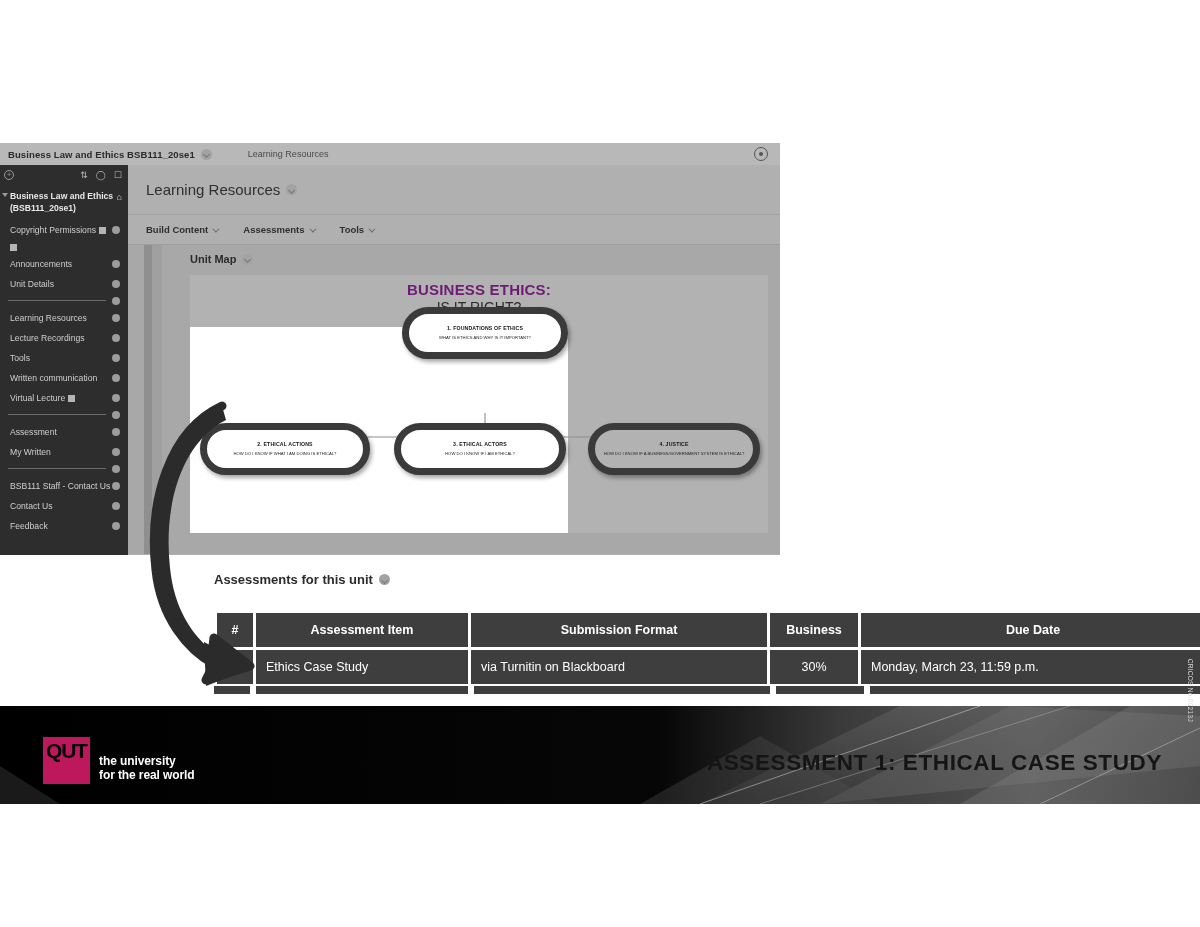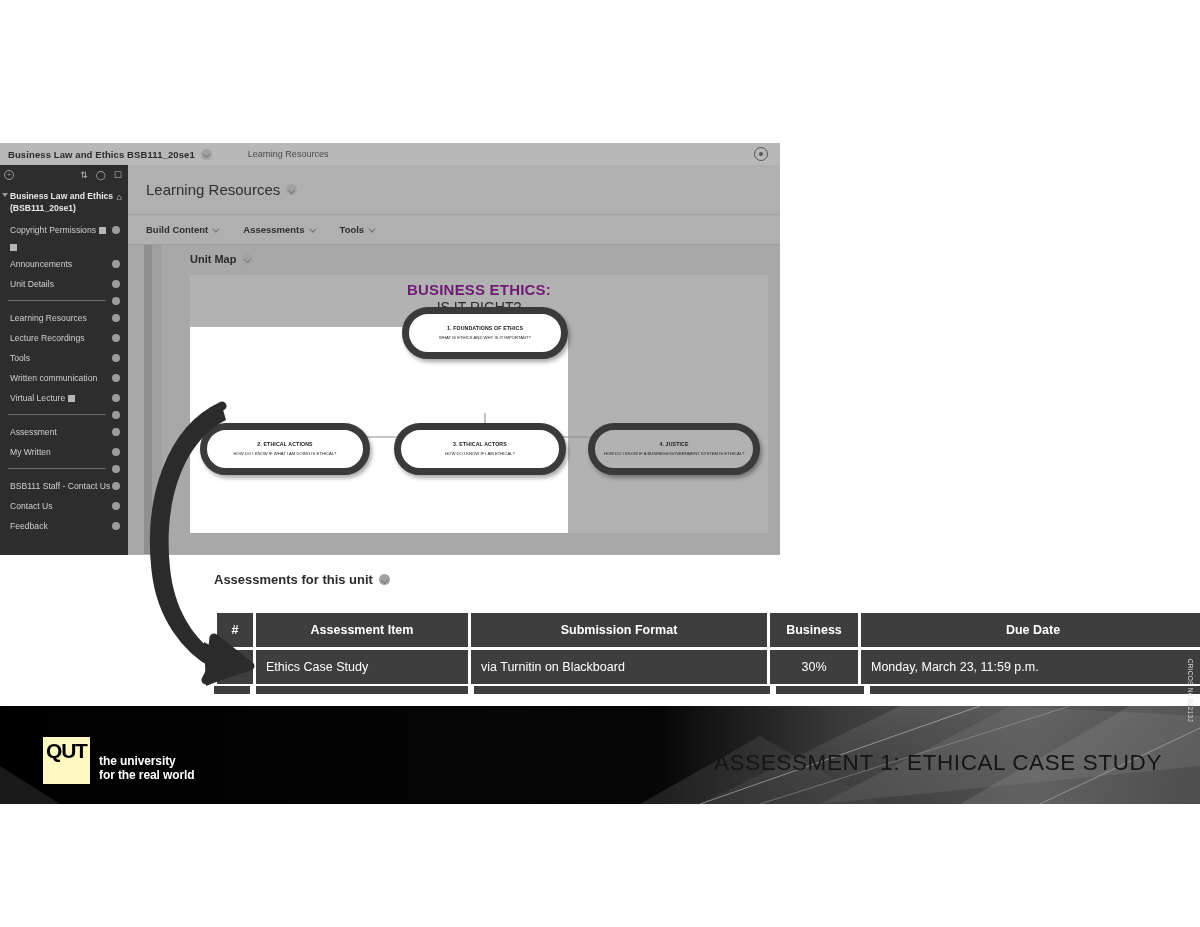--- a/index.html
+++ b/index.html
@@ -192,26 +192,26 @@
   .arrow-svg { position: absolute; left: 130px; top: 390px; width: 140px; height: 300px; }
 
   
   .banner {
     position: absolute; left: 0; top: 706px; width: 1200px; height: 98px;
     background: #000; overflow: hidden;
   }
   .banner .gfx { position: absolute; inset: 0; }
   .banner-title {
     position: absolute; right: 38px; top: 44px;
-    font-size: 22.5px; font-weight: normal; color: #151515;
+    font-size: 22.5px; font-weight: bold; color: #151515;
     letter-spacing: .6px;
   }
   .qut-logo { position: absolute; left: 43px; top: 31px; display: flex; align-items: flex-start; }
   .qut-mark {
-    width: 47px; height: 47px; background: #fef9c3; position: relative;
+    width: 47px; height: 47px; background: #be185d; position: relative;
   }
   .qut-mark span {
     position: absolute; left: 3px; top: 2px;
     font-size: 21px; font-weight: bold; color: #000;
     letter-spacing: -1.2px; font-family: "Liberation Sans", sans-serif;
   }
   .qut-tag {
     margin-left: 9px; margin-top: 18px; color: #fff;
     font-size: 12px; font-weight: bold; line-height: 1.16; letter-spacing: -.1px;
   }

